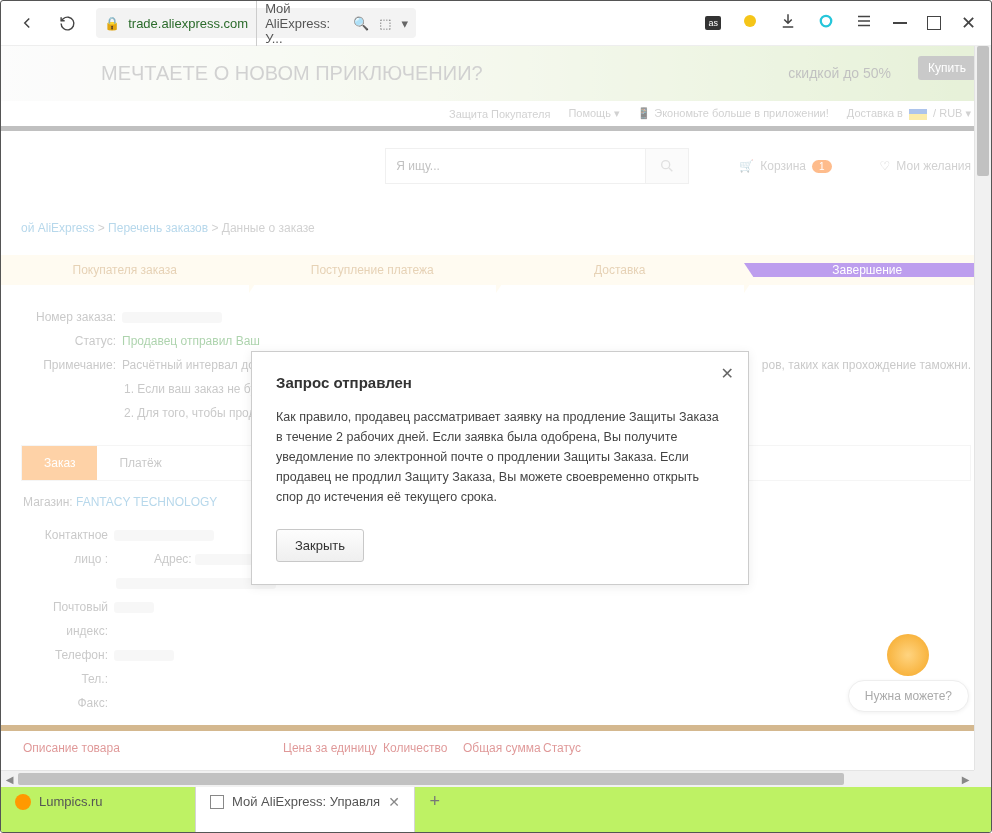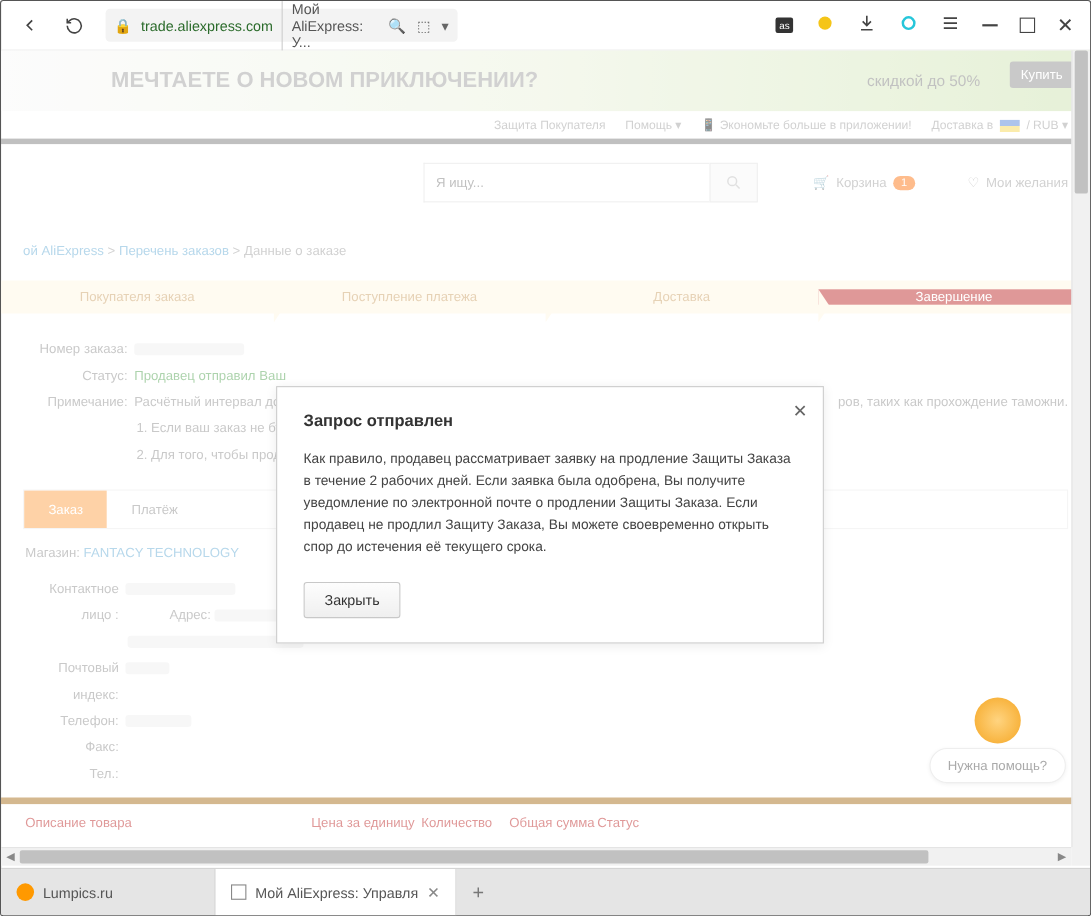--- a/index.html
+++ b/index.html
@@ -18,21 +18,21 @@
 .min{width:14px;height:1.5px;background:#444}
 .x{font-size:18px;color:#444}
 
 
 .vp{position:absolute;top:45px;left:0;right:0;bottom:45px;overflow:hidden}
 .overlay{position:absolute;inset:0;background:rgba(255,255,255,0.55);pointer-events:none;z-index:2}
 
 .page{position:absolute;inset:0;overflow:hidden}
 
 .banner{height:55px;background:linear-gradient(90deg,#f8f8f8 0%,#e8f0d8 50%,#c8e0a8 100%);display:flex;align-items:center;padding:0 100px;position:relative}
-.banner-left{font-size:20px;color:#999;font-weight:bold}
+.banner-left{font-size:20px;color:#999;font-weight:normal}
 .banner-right{margin-left:auto;color:#777;font-size:14px;line-height:1.3;text-align:left}
 .buybtn{position:absolute;right:15px;top:10px;background:#888;color:#fff;padding:5px 10px;font-size:12px;border-radius:3px}
 
 .topbar{height:30px;display:flex;align-items:center;justify-content:flex-end;gap:18px;padding:0 20px;font-size:11px;color:#999;border-bottom:5px solid #737373}
 .topbar span{white-space:nowrap}
 .flag{display:inline-block;width:18px;height:11px;background:linear-gradient(to bottom,#4a7cd4 50%,#f7d648 50%);vertical-align:middle;margin:0 3px}
 
 .headrow{height:70px;display:flex;align-items:center;padding:0 20px;gap:30px}
 .logo{font-size:26px;color:#fd9c3c;font-style:italic;font-weight:bold}
 .srch{display:flex;height:36px;margin-left:auto}
@@ -41,21 +41,21 @@
 .cart{margin-left:20px;display:flex;align-items:center;gap:6px;color:#999;font-size:12px}
 .badge{background:#fd6a02;color:#fff;border-radius:9px;padding:1px 7px;font-size:10px}
 .wish{margin-left:18px;color:#999;font-size:12px;display:flex;align-items:center;gap:6px}
 
 .crumbs{padding:20px;font-size:12px;color:#999}
 .crumbs a{color:#5fa8d3;text-decoration:none}
 
 .steps{height:30px;background:#fff5e0;display:flex;align-items:center;font-size:12px;color:#c89b5c}
 .step{flex:1;text-align:center;position:relative}
 .step:after{content:"";position:absolute;right:-10px;top:0;border-left:10px solid #fff5e0;border-top:15px solid transparent;border-bottom:15px solid transparent;z-index:1}
-.step.last{background:#b91c1c;color:#fff}
+.step.last{background:#6d28d9;color:#fff}
 
 .ordinfo{padding:20px;font-size:12px;color:#888;line-height:2}
 .ordinfo .lbl{display:inline-block;width:95px;text-align:right;color:#888;margin-right:6px}
 .ordinfo .grn{color:#4a9e4a}
 .redact{display:inline-block;width:100px;height:11px;background:#eee;border-radius:3px;vertical-align:middle}
 
 .tabs{display:flex;border:1px solid #e8e8e8;margin:0 20px}
 .tab{padding:10px 22px;font-size:12px;color:#888}
 .tab.act{background:#fd9c3c;color:#fff}
 
@@ -75,21 +75,21 @@
 
 .vscr{position:absolute;right:0;top:45px;bottom:62px;width:17px;background:#f1f1f1;border-left:1px solid #e4e4e4;z-index:3}
 .vthumb{position:absolute;top:0;left:2px;right:2px;height:130px;background:#c1c1c1;border-radius:2px}
 .hscr{position:absolute;bottom:45px;left:0;right:17px;height:17px;background:#f1f1f1;border-top:1px solid #e4e4e4;z-index:3;display:flex;align-items:center}
 .harr{width:17px;text-align:center;color:#888;font-size:10px}
 .htrack{flex:1;height:100%;position:relative}
 .hthumb{position:absolute;left:0;top:2px;bottom:2px;width:88%;background:#c1c1c1;border-radius:2px}
 .corner{position:absolute;right:0;bottom:45px;width:17px;height:17px;background:#f1f1f1;z-index:3}
 
 
-.btabs{position:absolute;bottom:0;left:0;right:0;height:43px;background:#e5e5e5;display:flex;align-items:stretch;border-top:1px solid #d4d4d4}
+.btabs{position:absolute;bottom:0;left:0;right:0;height:62px;background:#bef264;display:flex;align-items:stretch;border-top:1px solid #d4d4d4}
 .btab{display:flex;align-items:center;padding:0 14px;gap:8px;font-size:13px;color:#555;border-right:1px solid #d4d4d4;min-width:195px}
 .btab.act{background:#fff}
 .btab .xic{margin-left:auto;color:#888;font-size:14px}
 .newtab{width:40px;display:flex;align-items:center;justify-content:center;color:#777;font-size:18px}
 .favi{width:16px;height:16px;border-radius:50%;background:#f90}
 .pfav{width:14px;height:14px;border:1px solid #888}
 
 
 .modal{position:absolute;left:250px;top:350px;width:498px;background:#fff;border:1px solid #ccc;z-index:10;box-shadow:0 2px 10px rgba(0,0,0,0.08)}
 .modal-x{position:absolute;right:14px;top:12px;font-size:16px;color:#666;cursor:pointer}
@@ -208,38 +208,38 @@
       <a>FANTACY TECHNOLOGY</a>
     </div>
 
     <div class="contact">
       <div><span class="lbl">Контактное</span><span class="redact"></span></div>
       <div><span class="lbl">лицо :</span><span style="display:inline-block;width:40px"></span><span>Адрес:</span> <span class="redact"></span></div>
       <div style="padding-left:93px"><span class="redact" style="width:160px"></span></div>
       <div><span class="lbl">Почтовый</span><span class="redact" style="width:40px"></span></div>
       <div><span class="lbl">индекс:</span></div>
       <div><span class="lbl">Телефон:</span><span class="redact" style="width:60px"></span></div>
+      <div><span class="lbl">Тел.:</span></div>
       <div><span class="lbl">Факс:</span></div>
-      <div><span class="lbl">Тел.:</span></div>
     </div>
 
     <div class="thead">
       <div>Описание товара</div>
       <div>Цена за единицу</div>
       <div>Количество</div>
       <div>Общая сумма</div>
       <div>Статус</div>
     </div>
   </div>
 
   <div class="overlay"></div>
 
   <div class="helpw">
     <div class="robot"></div>
-    <div class="helpbub">Нужна помощь?</div>
+    <div class="helpbub">Нужна можете?</div>
   </div>
 </div>
 
 <div class="modal">
   <div class="modal-x">✕</div>
   <div class="modal-in">
     <h3>Запрос отправлен</h3>
     <p>Как правило, продавец рассматривает заявку на продление Защиты Заказа в течение 2 рабочих дней. Если заявка была одобрена, Вы получите уведомление по электронной почте о продлении Защиты Заказа. Если продавец не продлил Защиту Заказа, Вы можете своевременно открыть спор до истечения её текущего срока.</p>
     <span class="modal-btn">Закрыть</span>
   </div>

